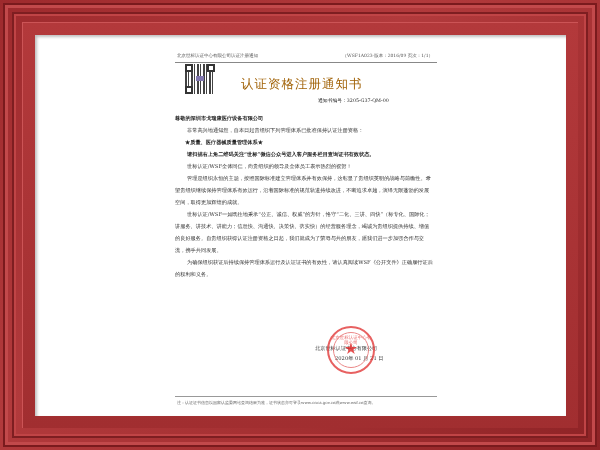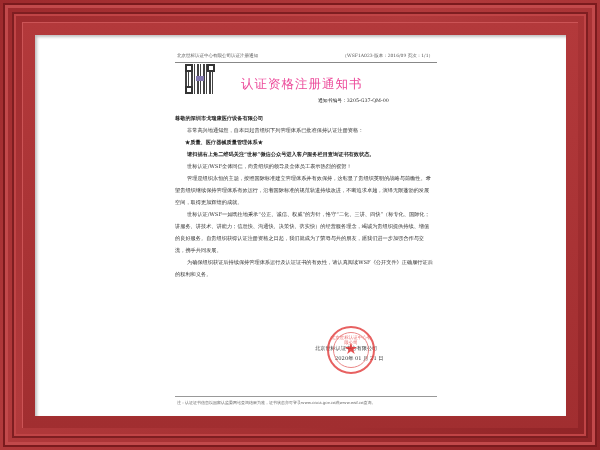--- a/index.html
+++ b/index.html
@@ -27,21 +27,21 @@
   .qr {
     position:absolute; left:10px; top:16px; width:30px; height:30px;
     background:
       repeating-linear-gradient(90deg,#222 0 2px,#fff 2px 3px,#222 3px 4px,#fff 4px 6px),
       #fff;
     opacity:0.85;
   }
   .qr .corner { position:absolute; width:8px; height:8px; border:2px solid #111; background:#fff; box-sizing:border-box; }
   .qr .c1 { left:0; top:0; } .qr .c2 { right:0; top:0; } .qr .c3 { left:0; bottom:0; }
   .qr .logo { position:absolute; left:11px; top:12px; width:8px; height:5px; background:#6b5fa0; }
-  .title { position:absolute; left:66px; top:28px; font-size:12.5px; color:#ec4899; letter-spacing:1px; white-space:nowrap; }
+  .title { position:absolute; left:66px; top:28px; font-size:12.5px; color:#a16207; letter-spacing:1px; white-space:nowrap; }
   .notice-no { position:absolute; left:143px; top:49px; font-size:4.8px; color:#222; white-space:nowrap; }
   .body-text { position:absolute; left:0; top:64px; width:258px; font-size:5.2px; line-height:12px; color:#333; }
   .body-text p { margin:0; }
   .indent { text-indent:12px; }
   .bold { font-weight:bold; color:#222; }
   .item-line { padding-left:10px; font-weight:bold; color:#222; }
   .signature { position:absolute; left:140px; top:297px; font-size:5.2px; color:#333; white-space:nowrap; }
   .sig-date { position:absolute; left:160px; top:307px; font-size:5.2px; color:#333; white-space:nowrap; }
   .stamp {
     position:absolute; left:152px; top:278px; width:48px; height:48px; border-radius:50%;

